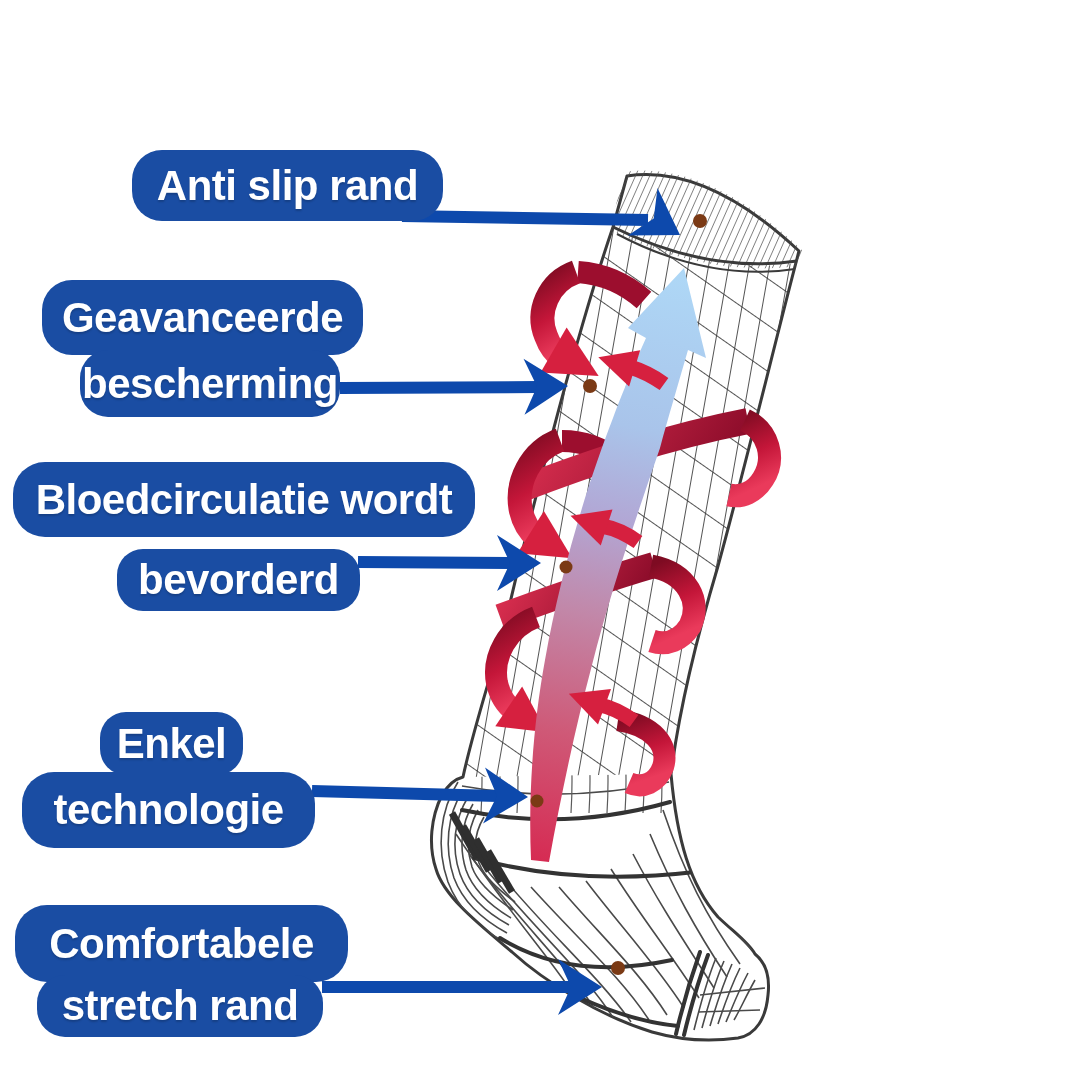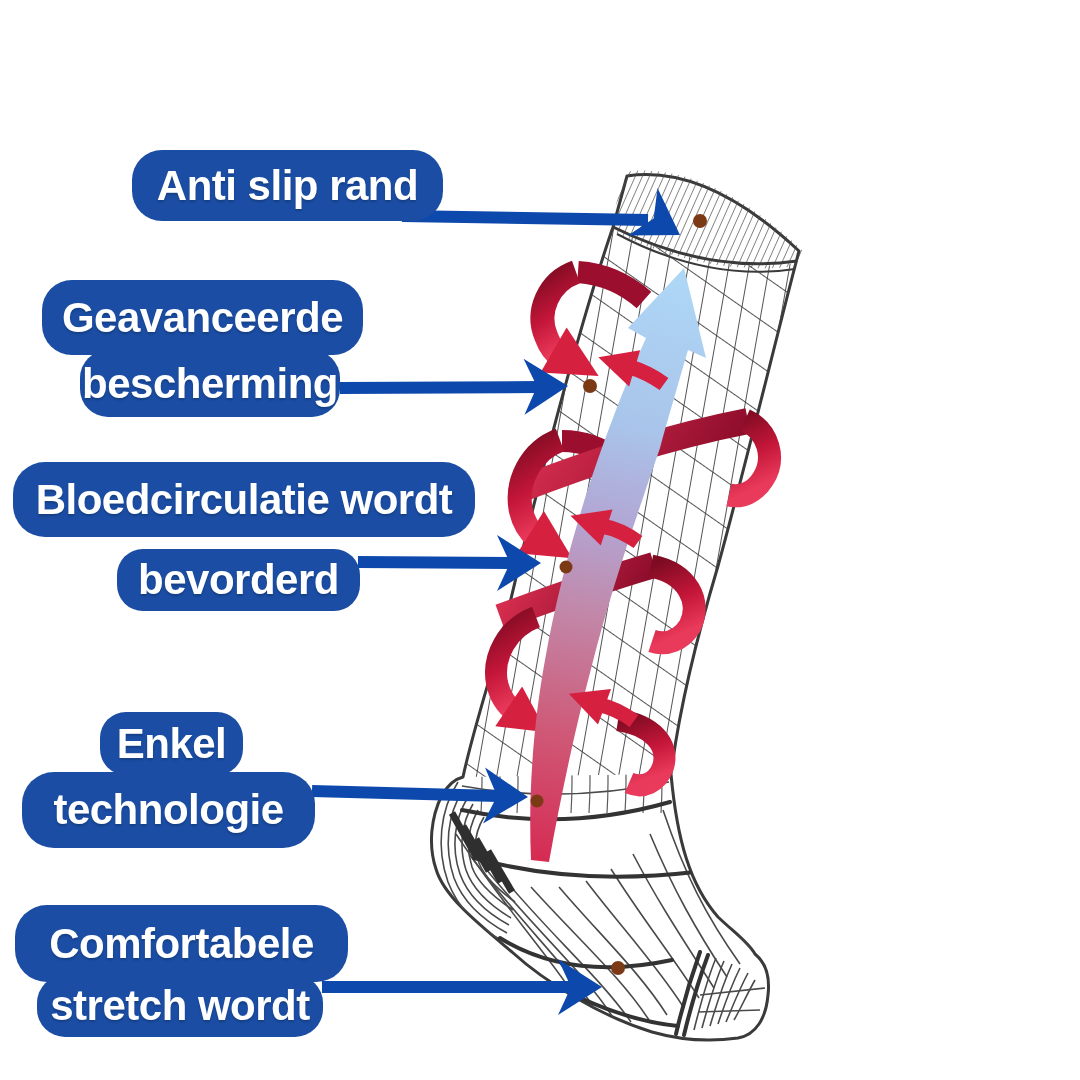--- a/index.html
+++ b/index.html
@@ -255,17 +255,17 @@
   <div class="bubble" style="left:22px;top:752px;width:293px;height:76px;border-radius:32px;">
     <span>technologie</span>
   </div>
 </div>
 
 <div class="callout">
   <div class="bubble" style="left:15px;top:885px;width:333px;height:77px;border-radius:32px;">
     <span>Comfortabele</span>
   </div>
   <div class="bubble" style="left:37px;top:955px;width:286px;height:62px;border-radius:28px;">
-    <span>stretch wordt</span>
+    <span>stretch rand</span>
   </div>
 </div>
 
 </div>
 
 </body></html>

